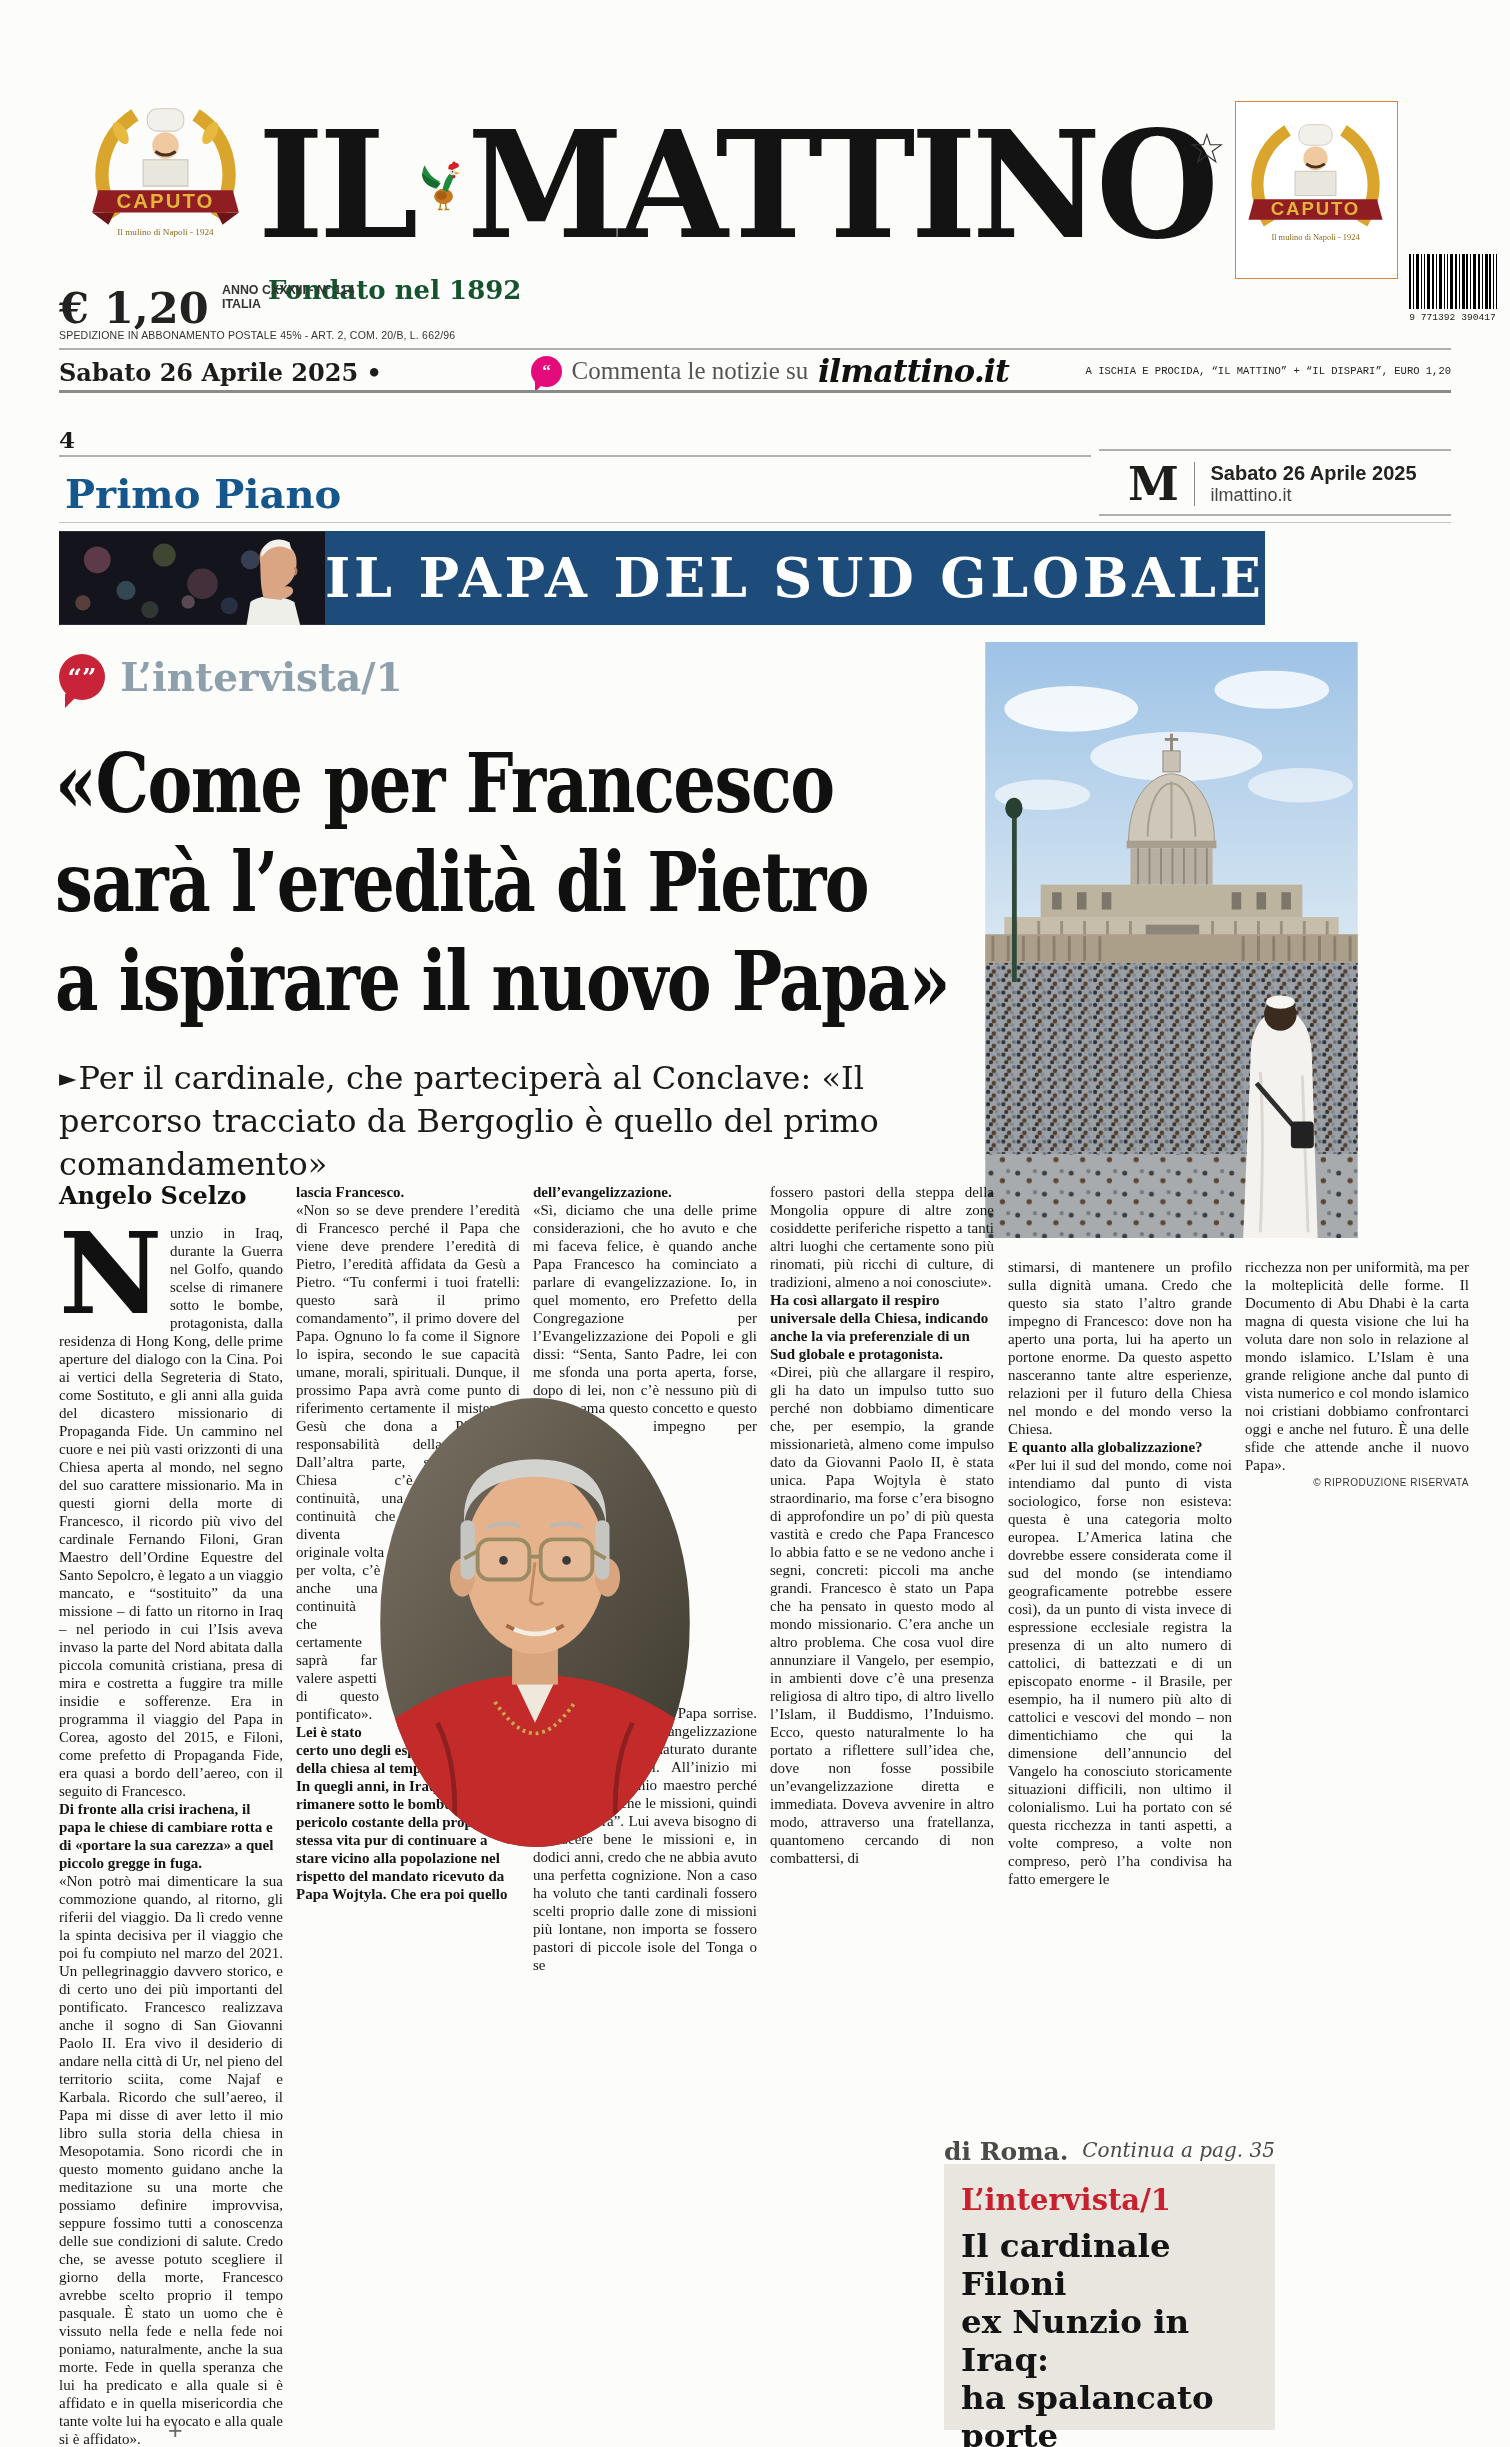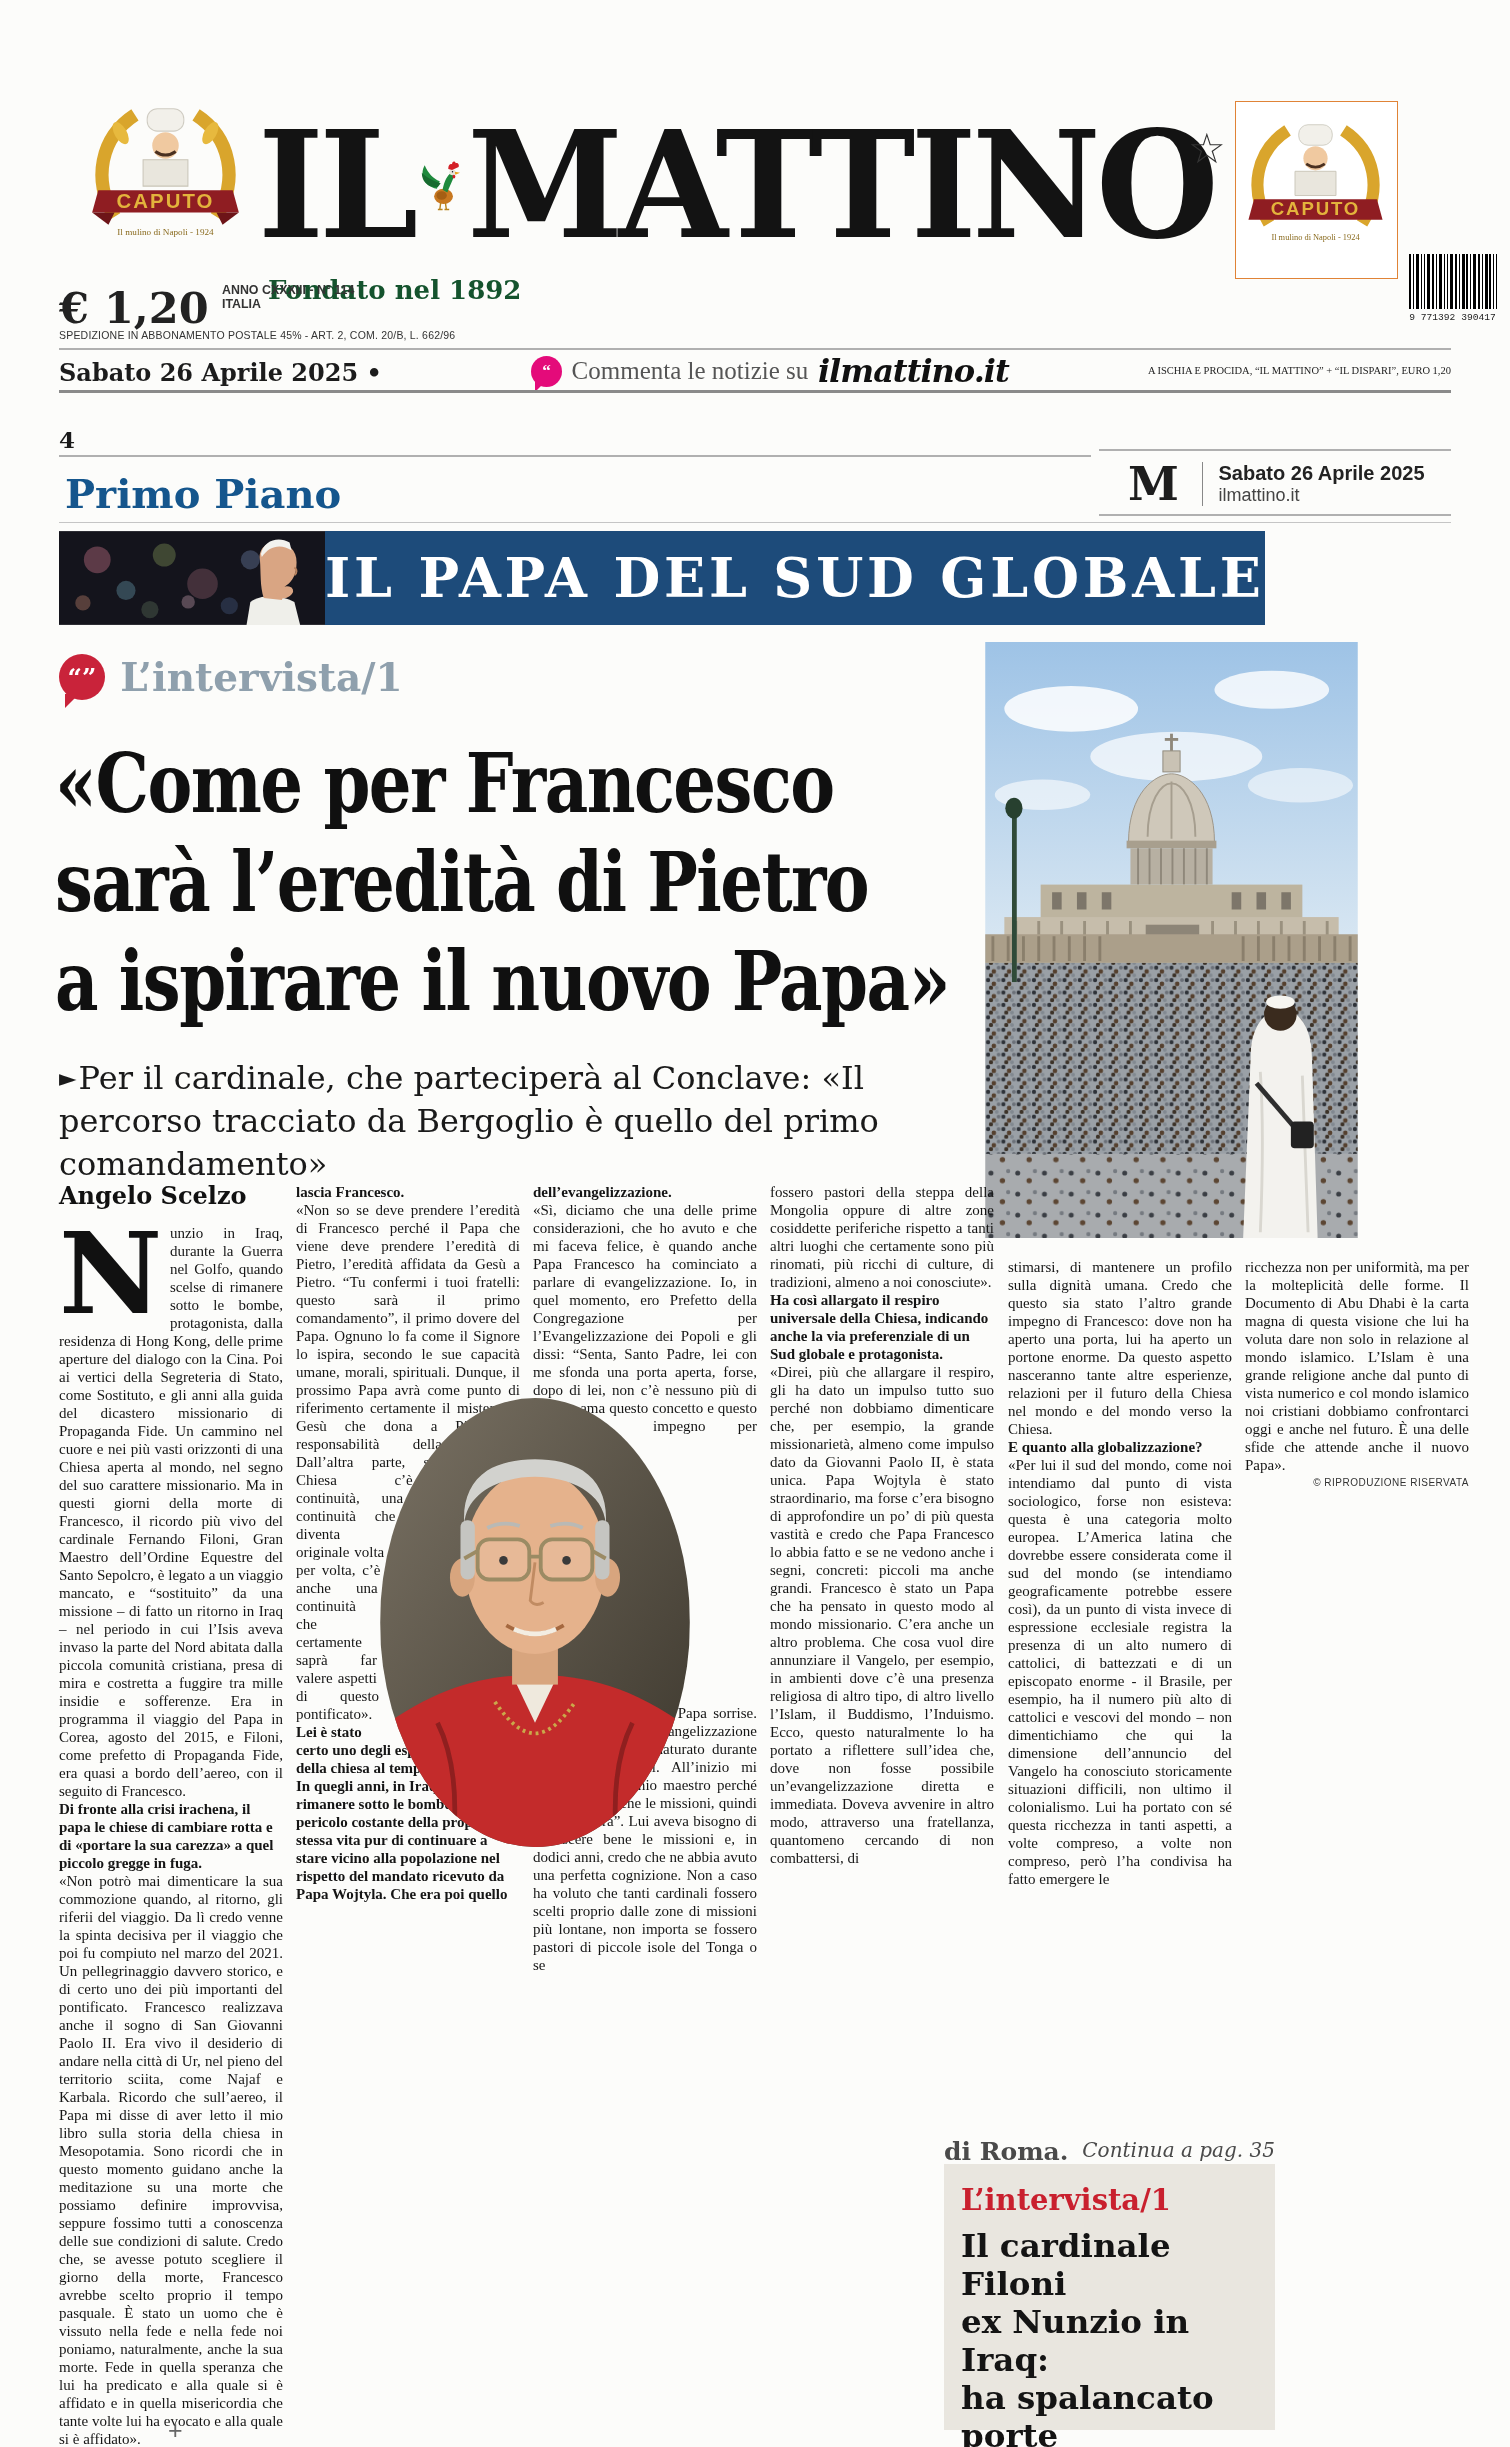--- a/index.html
+++ b/index.html
@@ -32,29 +32,29 @@
   .commenta{position:absolute;left:531px;top:352px;display:flex;align-items:center;gap:9.6px;}
   .bubble-pink{width:31px;height:31px;border-radius:50%;background:#e40b7a;color:#fff;
                display:flex;align-items:center;justify-content:center;font-size:17px;
                font-weight:bold;position:relative;}
   .bubble-pink:after{content:"";position:absolute;left:3.8px;bottom:-5.7px;border:5.7px solid transparent;
                border-top-color:#e40b7a;border-left-color:#e40b7a;}
   .commenta-txt{font-family:"Liberation Serif",serif;font-size:25px;color:#555;}
   .site-script{font-family:"DejaVu Serif",serif;font-style:italic;font-weight:bold;
                font-size:32px;color:#111;letter-spacing:-1px;}
   .ischia{position:absolute;left:975px;top:365px;width:476px;text-align:right;
-          font-family:Liberation Serif, serif;font-size:10.5px;color:#222;}
+          font-family:Liberation Mono, monospace;font-size:10.5px;color:#222;}
   
   .pageno{position:absolute;left:59px;top:426px;font-family:"DejaVu Serif",serif;
           font-weight:bold;font-size:23px;color:#1a1a1a;}
   .section{position:absolute;left:65px;top:470px;font-family:"DejaVu Serif",serif;
            font-weight:bold;font-size:40px;color:#15568d;}
   .mbox{position:absolute;left:1128px;top:457px;display:flex;align-items:center;gap:15.3px;}
   .mlogo{font-family:"DejaVu Serif",serif;font-weight:bold;font-size:46px;color:#1d1d1d;}
-  .mdate{border-left:1.9px solid #888;padding-left:15.3px;font-family:"Liberation Sans",sans-serif;margin-left:8px;}
+  .mdate{border-left:1.9px solid #888;padding-left:15.3px;font-family:"Liberation Sans",sans-serif;}
   .mdate .d1{font-weight:bold;font-size:20px;color:#222;}
   .mdate .d2{font-size:18px;color:#444;}
   
   .banner-row{position:absolute;left:59px;top:531px;width:1152px;height:94px;display:flex;}
   .pope-photo{width:266px;height:94px;flex:0 0 266px;}
   .banner-blue{flex:1;background:#1d4b7a;display:flex;align-items:center;justify-content:center;}
   .banner-title{font-family:"DejaVu Serif",serif;font-weight:bold;font-size:54px;color:#fff;
                 letter-spacing:3.8px;white-space:nowrap;}
   
   .kicker{position:absolute;left:59px;top:654px;display:flex;align-items:center;gap:15.3px;}

